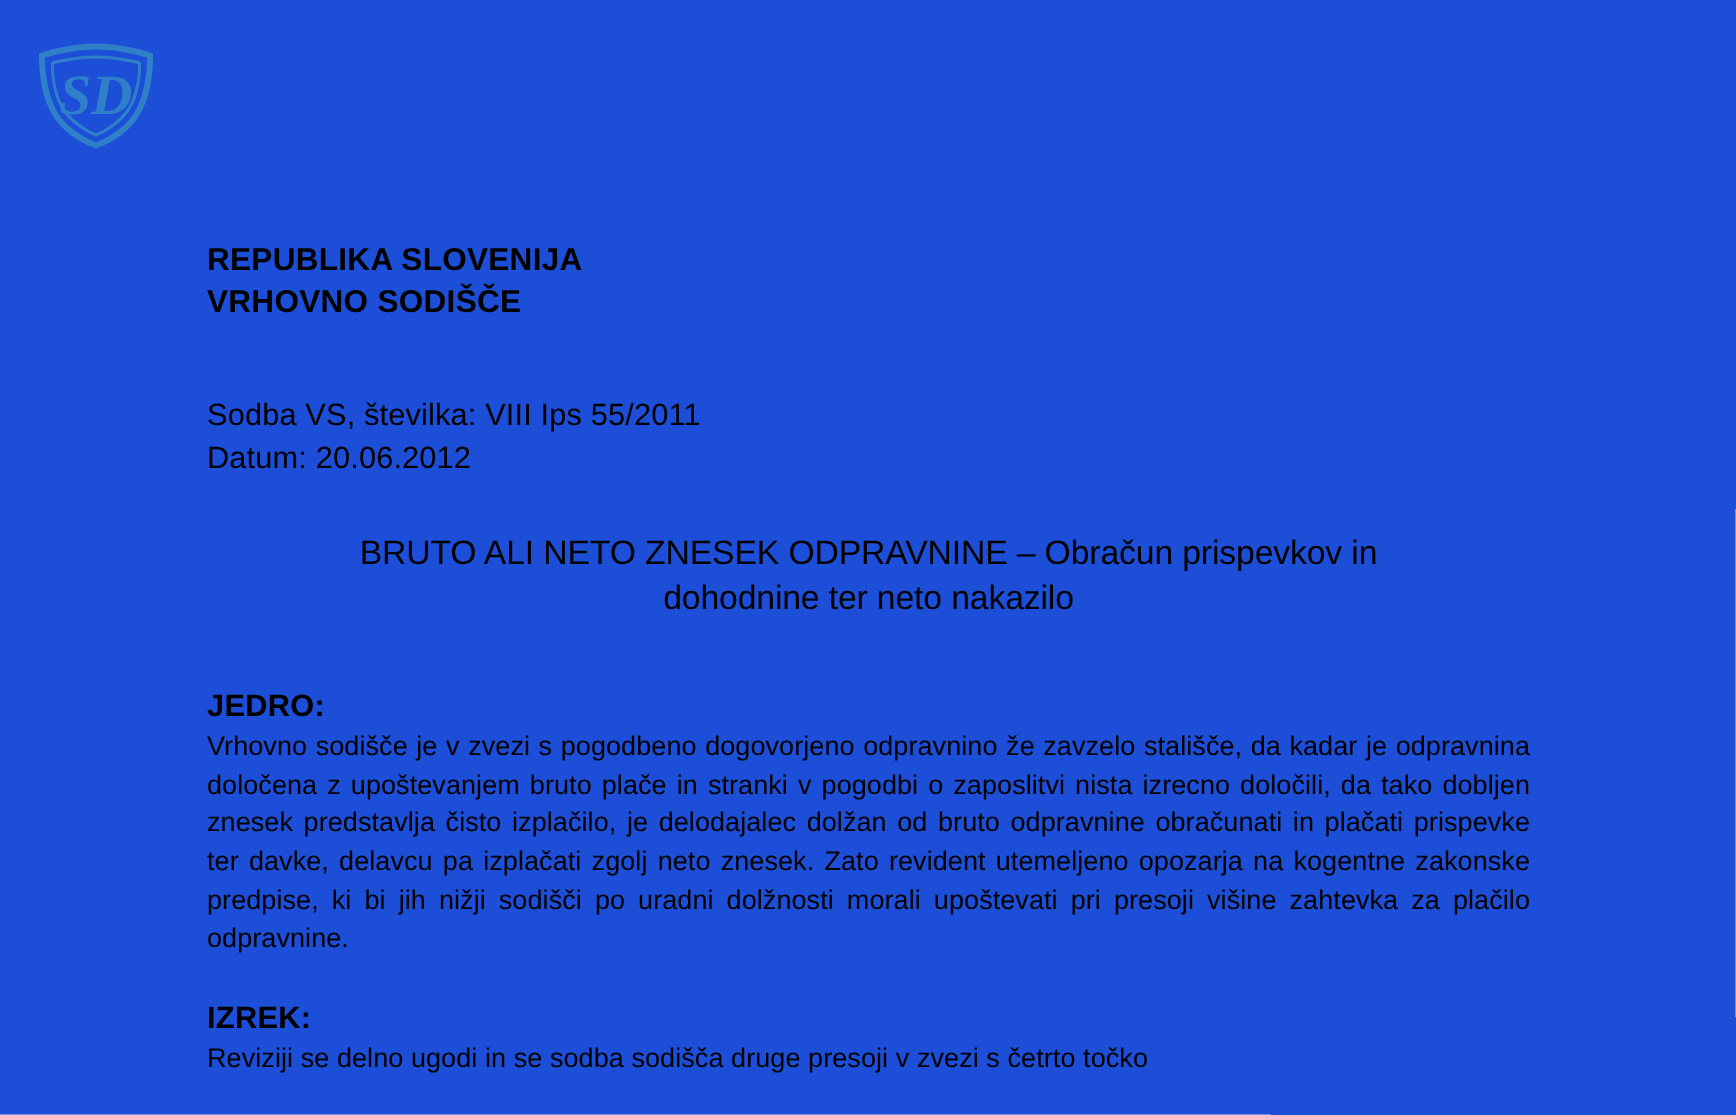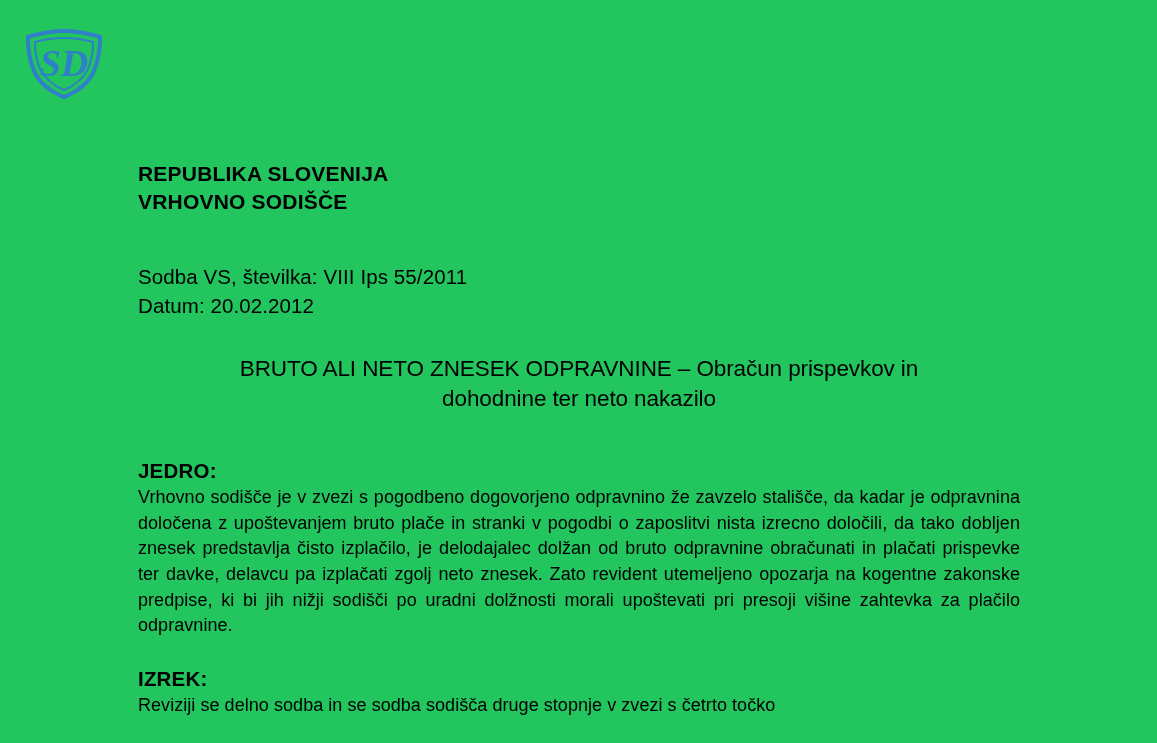--- a/index.html
+++ b/index.html
@@ -11,21 +11,21 @@
     width: 1157px;
     height: 743px;
     overflow: hidden;
     font-family: "Liberation Sans", sans-serif;
     color: #000000;
   }
   .page {
     position: relative;
     width: 1157px;
     height: 743px;
-    background: #22c55e;
+    background: #1d4ed8;
   }
   .logo {
     position: absolute;
     left: 20px;
     top: 28px;
     width: 88px;
     height: 72px;
   }
   .content {
     position: absolute;
@@ -91,32 +91,32 @@
 
   <div class="content">
 
     <div class="org-block">
       <div>REPUBLIKA SLOVENIJA</div>
       <div>VRHOVNO SODIŠČE</div>
     </div>
 
     <div class="meta-block">
       <div>Sodba VS, številka: VIII Ips 55/2011</div>
-      <div>Datum: 20.02.2012</div>
+      <div>Datum: 20.06.2012</div>
     </div>
 
     <div class="doc-title">
       <span>BRUTO ALI NETO ZNESEK ODPRAVNINE – Obračun prispevkov in</span>
       <span class="line2">dohodnine ter neto nakazilo</span>
     </div>
 
     <div class="section">
       <div class="section-heading">JEDRO:</div>
       <div class="section-body">Vrhovno sodišče je v zvezi s pogodbeno dogovorjeno odpravnino že zavzelo stališče, da kadar je odpravnina določena z upoštevanjem bruto plače in stranki v pogodbi o zaposlitvi nista izrecno določili, da tako dobljen znesek predstavlja čisto izplačilo, je delodajalec dolžan od bruto odpravnine obračunati in plačati prispevke ter davke, delavcu pa izplačati zgolj neto znesek. Zato revident utemeljeno opozarja na kogentne zakonske predpise, ki bi jih nižji sodišči po uradni dolžnosti morali upoštevati pri presoji višine zahtevka za plačilo odpravnine.</div>
     </div>
 
     <div class="section second">
       <div class="section-heading">IZREK:</div>
-      <div class="section-body">Reviziji se delno sodba in se sodba sodišča druge stopnje v zvezi s četrto točko</div>
+      <div class="section-body">Reviziji se delno ugodi in se sodba sodišča druge presoji v zvezi s četrto točko</div>
     </div>
 
   </div>
 </div>
 
 </body></html>

